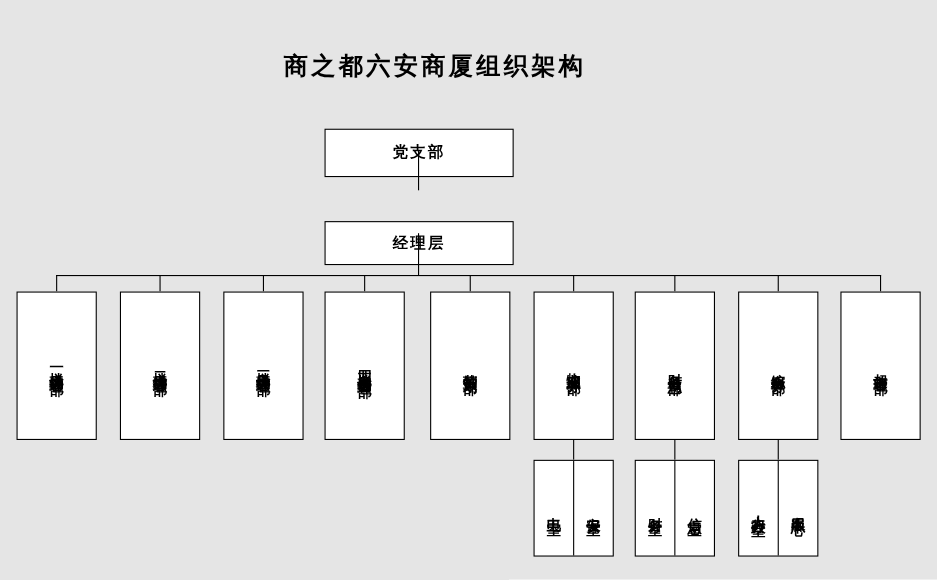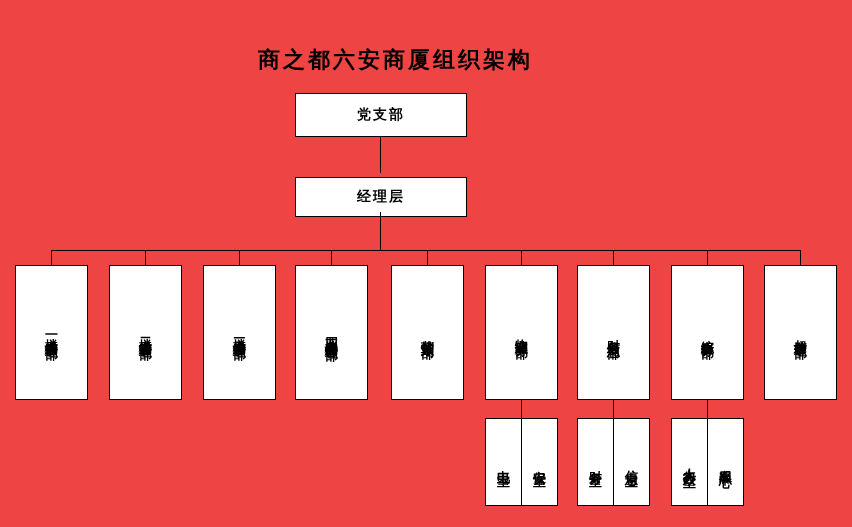--- a/index.html
+++ b/index.html
@@ -4,21 +4,21 @@
 <style>
   html, body {
     margin: 0;
     padding: 0;
     background: #ffffff;
   }
   #stage {
     position: relative;
     width: 852px;
     height: 527px;
-    background: #ef4444;
+    background: #e5e5e5;
     font-family: "Liberation Serif", "DejaVu Serif", serif;
     color: #000000;
     overflow: hidden;
   }
   .title {
     position: absolute;
     left: 248px;
     top: 45px;
     width: 295px;
     text-align: center;
@@ -33,20 +33,21 @@
     background: #ffffff;
     box-sizing: border-box;
     display: flex;
     align-items: center;
     justify-content: center;
   }
   .box-h {
     font-size: 14px;
     font-weight: bold;
     letter-spacing: 2px;
+    margin-top: 24px;
   }
   .top-box {
     left: 295px;
     width: 172px;
     height: 44px;
   }
   .dept {
     top: 265px;
     width: 73px;
     height: 135px;

